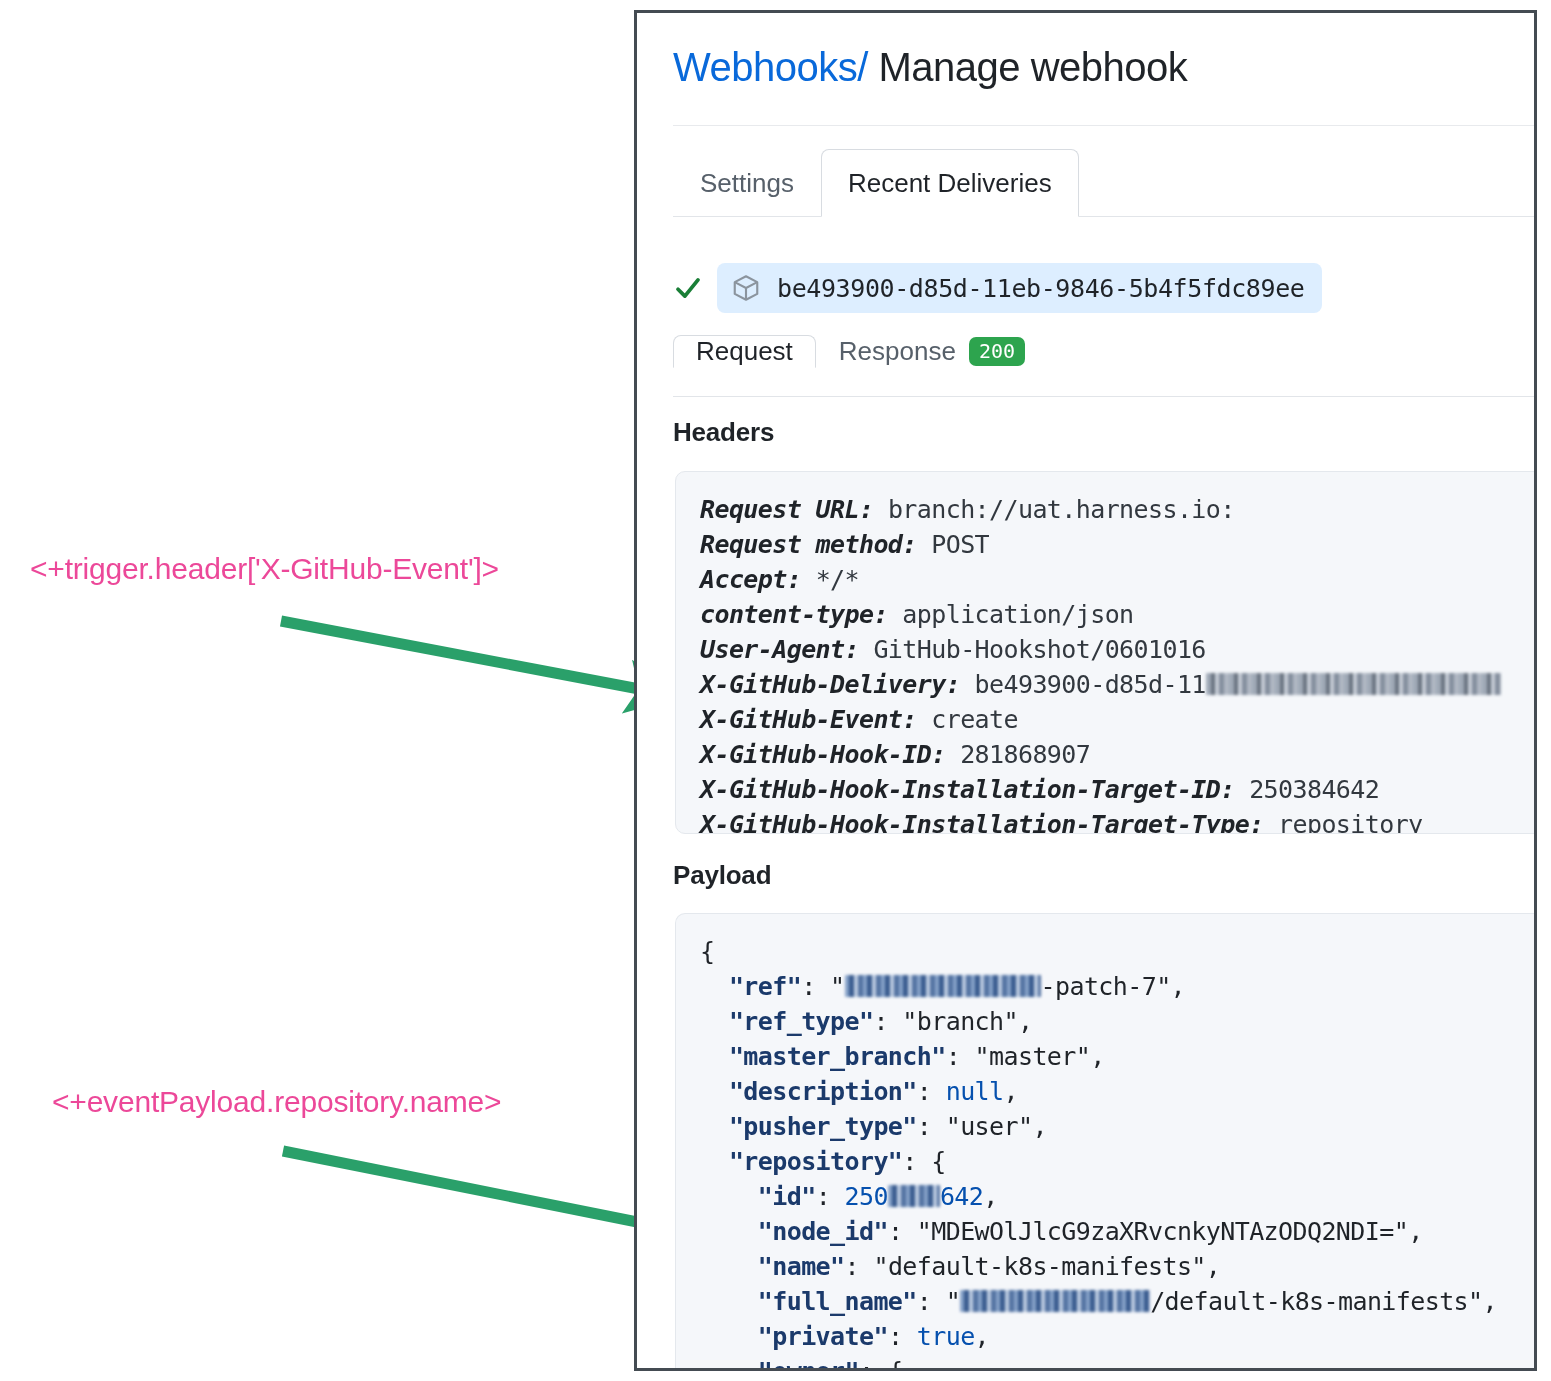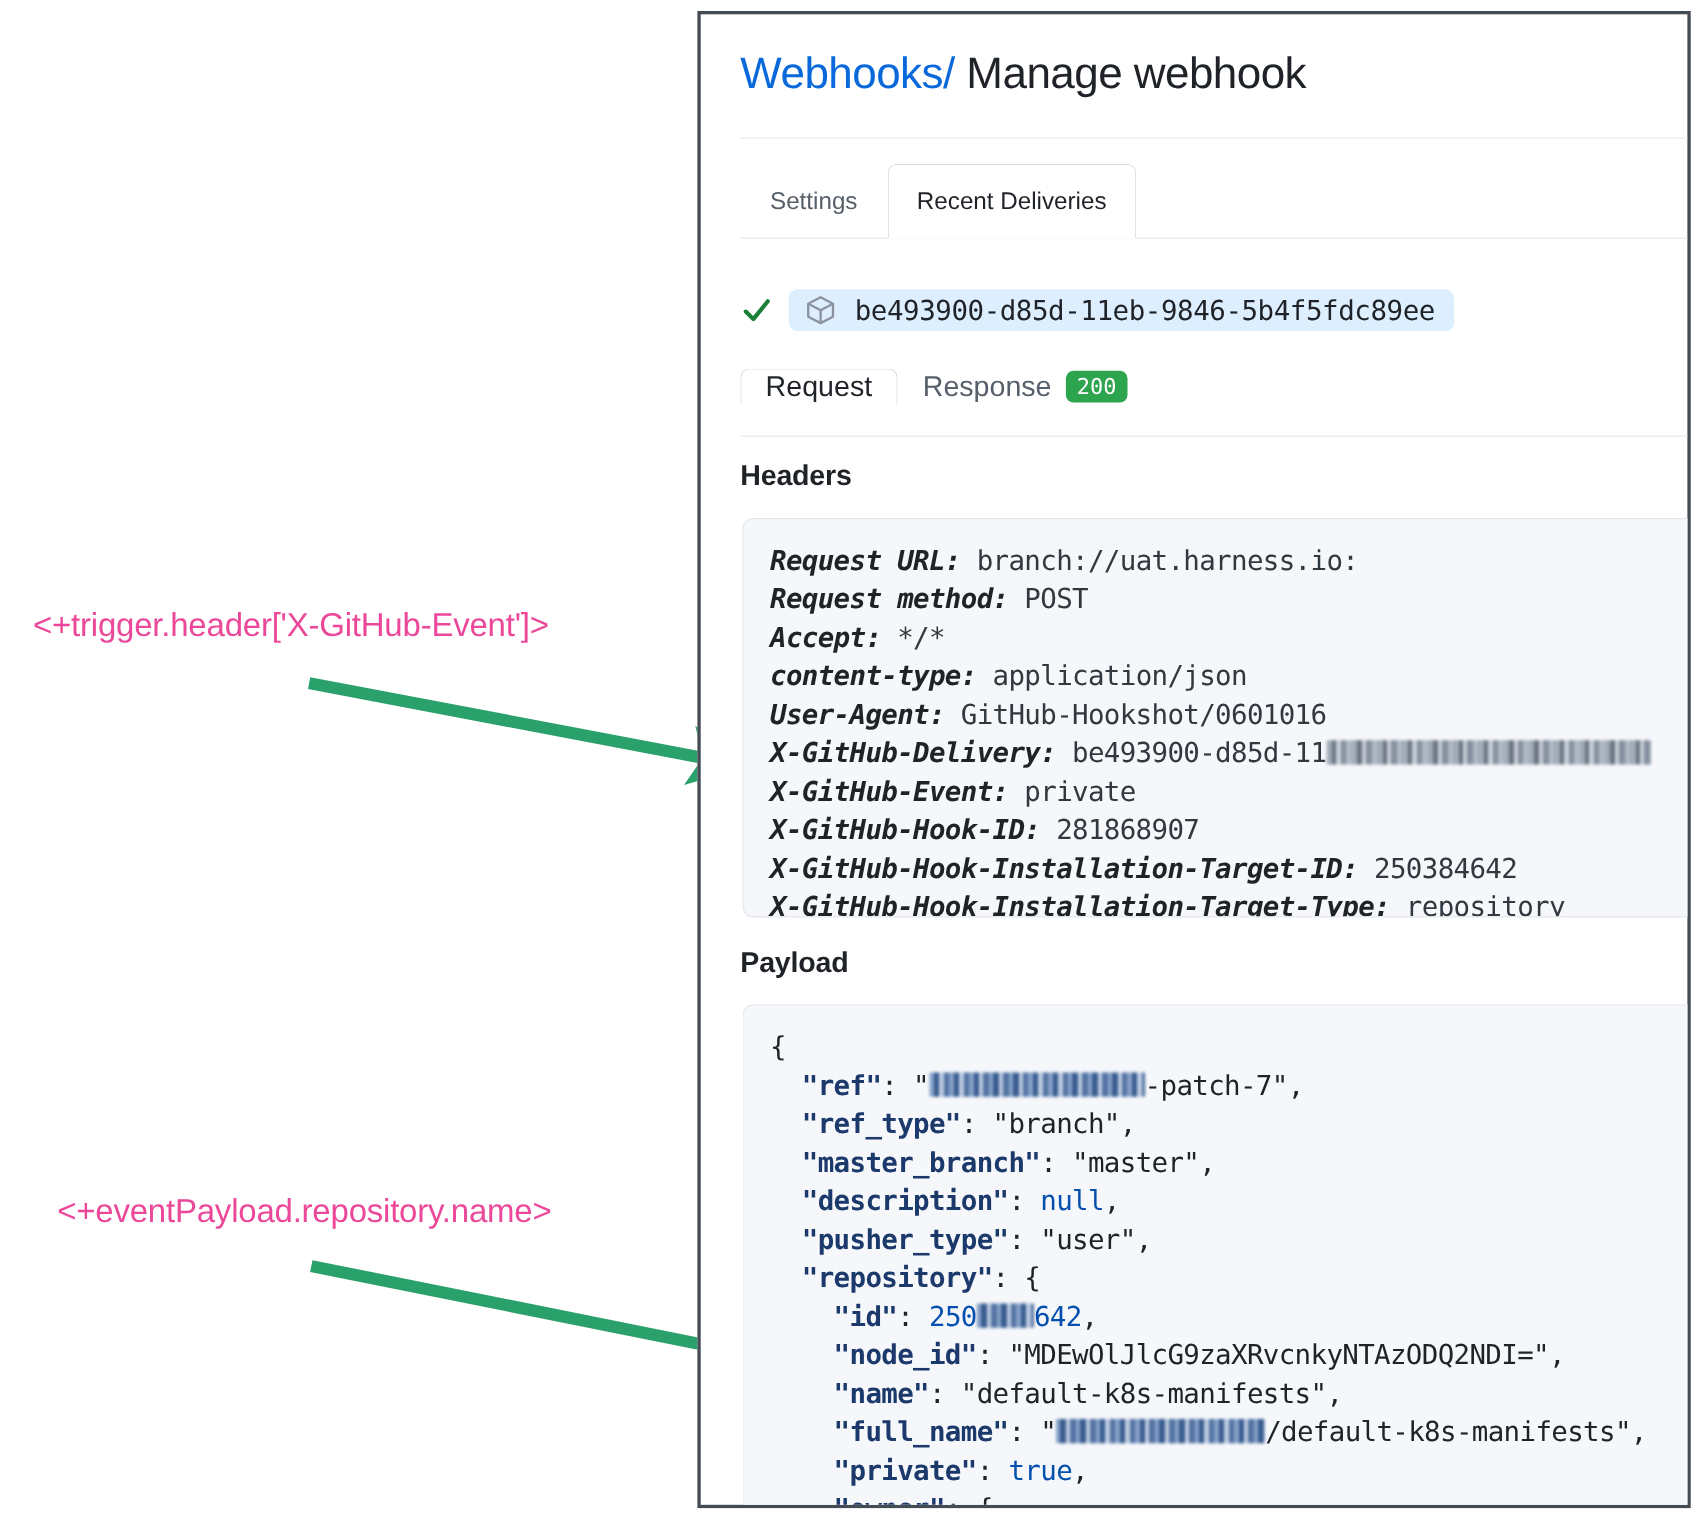--- a/index.html
+++ b/index.html
@@ -65,21 +65,21 @@
   
   .toptabs{
     position:absolute;
     left:36px;top:136px;
     height:68px;
     display:flex;align-items:stretch;
   }
   .toptab{
     display:flex;align-items:center;justify-content:center;
     padding:0 26px;
-    font-size:22px;
+    font-size:26px;
     color:#57606a;
     box-sizing:border-box;
     border:1px solid transparent;
     border-radius:8px 8px 0 0;
     background:transparent;
     cursor:pointer;
   }
   .toptab.active{
     color:#1f2328;
     background:#ffffff;
@@ -103,21 +103,21 @@
   .check-icon{
     width:30px;height:30px;
     display:inline-block;
     position:relative;
   }
   .delivery-pill{
     display:flex;align-items:center;gap:16px;
     background:#ddeeff;
     border-radius:8px;
     padding:6px 18px 6px 14px;
-    height:38px;
+    height:50px;
     box-sizing:border-box;
     cursor:pointer;
   }
   .cube-icon{width:30px;height:30px;display:block;}
   .delivery-id{
     font-family:"DejaVu Sans Mono", monospace;
     font-size:25px;
     color:#1f2328;
     white-space:nowrap;
     letter-spacing:-0.4px;
@@ -300,21 +300,21 @@
 
     <div class="section-label" id="label-headers">Headers</div>
 
     <div class="codebox" id="headers-box">
       <div class="code-line"><span class="hk">Request URL:</span> <span class="hv">branch://uat.harness.io:</span></div>
       <div class="code-line"><span class="hk">Request method:</span> <span class="hv">POST</span></div>
       <div class="code-line"><span class="hk">Accept:</span> <span class="hv">*/*</span></div>
       <div class="code-line"><span class="hk">content-type:</span> <span class="hv">application/json</span></div>
       <div class="code-line"><span class="hk">User-Agent:</span> <span class="hv">GitHub-Hookshot/0601016</span></div>
       <div class="code-line"><span class="hk">X-GitHub-Delivery:</span> <span class="hv">be493900-d85d-11</span><span class="redact" style="width:295px;"></span></div>
-      <div class="code-line"><span class="hk">X-GitHub-Event:</span> <span class="hv">private</span></div>
+      <div class="code-line"><span class="hk">X-GitHub-Event:</span> <span class="hv">create</span></div>
       <div class="code-line"><span class="hk">X-GitHub-Hook-ID:</span> <span class="hv">281868907</span></div>
       <div class="code-line"><span class="hk">X-GitHub-Hook-Installation-Target-ID:</span> <span class="hv">250384642</span></div>
       <div class="code-line"><span class="hk">X-GitHub-Hook-Installation-Target-Type:</span> <span class="hv">repository</span></div>
     </div>
 
     <div class="section-label" id="label-payload">Payload</div>
 
     <div class="codebox" id="payload-box">
       <div class="code-line"><span class="j-punct">{</span></div>
       <div class="code-line">  <span class="j-key">"ref"</span><span class="j-punct">: </span><span class="j-str">"</span><span class="redact blue" style="width:196px;"></span><span class="j-str">-patch-7"</span><span class="j-punct">,</span></div>

